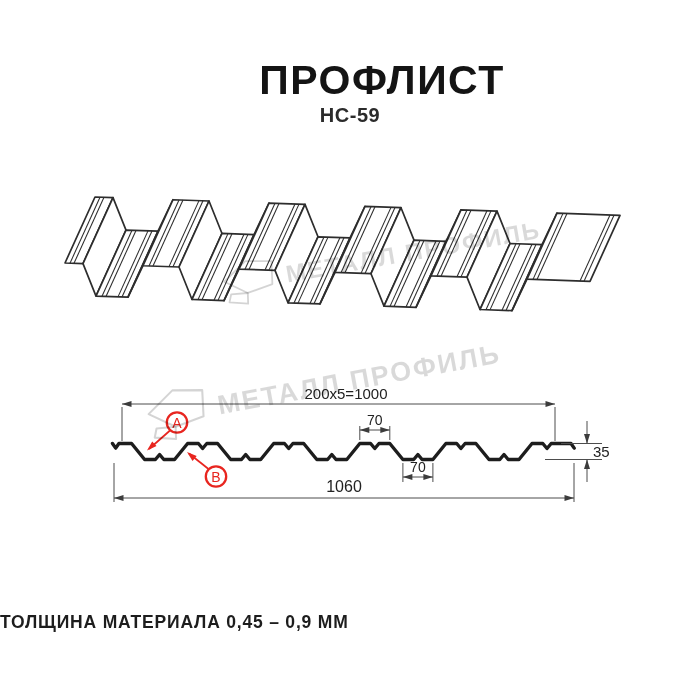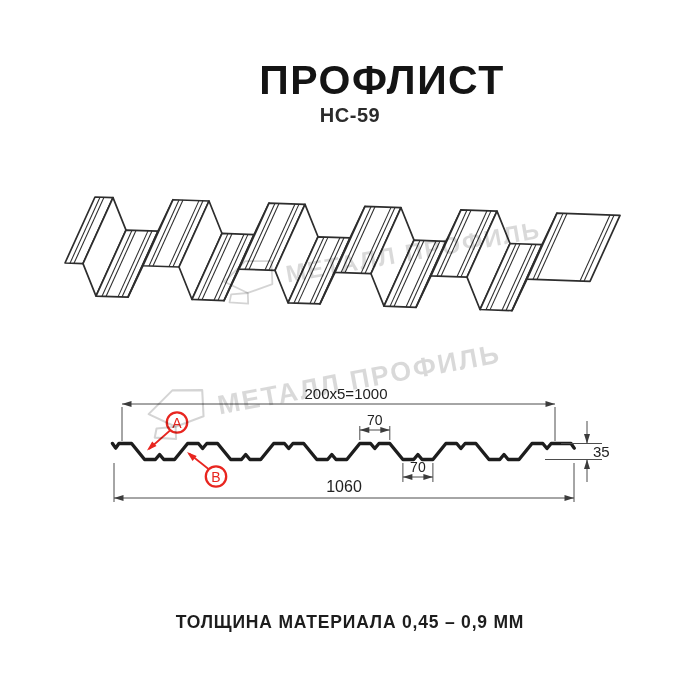--- a/index.html
+++ b/index.html
@@ -28,21 +28,21 @@
   .callout-letter{font-size:14px;font-family:"Liberation Sans",sans-serif;}
   .watermark{
     position:absolute;display:flex;align-items:center;gap:9px;
     color:rgba(0,0,0,0.15);font-weight:700;pointer-events:none;
     transform-origin:left center;white-space:nowrap;
   }
   .wm-3d{left:222px;top:262px;font-size:24px;letter-spacing:2px;transform:rotate(-10deg);}
   .wm-cs{left:146px;top:392px;font-size:27px;letter-spacing:2px;transform:rotate(-10.5deg);}
   .wm-logo{stroke:rgba(0,0,0,0.17);fill:none;stroke-width:2.4;stroke-linejoin:round;}
   .footer{
-    position:absolute;top:612px;left:0;width:700px;text-align:center;
+    position:absolute;top:612px;left:0;width:700px;text-align:left;
     font-size:17.5px;font-weight:600;letter-spacing:.8px;color:#1d1d1d;
   }
 </style>
 </head>
 <body>
 
 <div class="page">
 
   <h1 class="title">ПРОФЛИСТ</h1>
   <div class="subtitle">НС-59</div>

